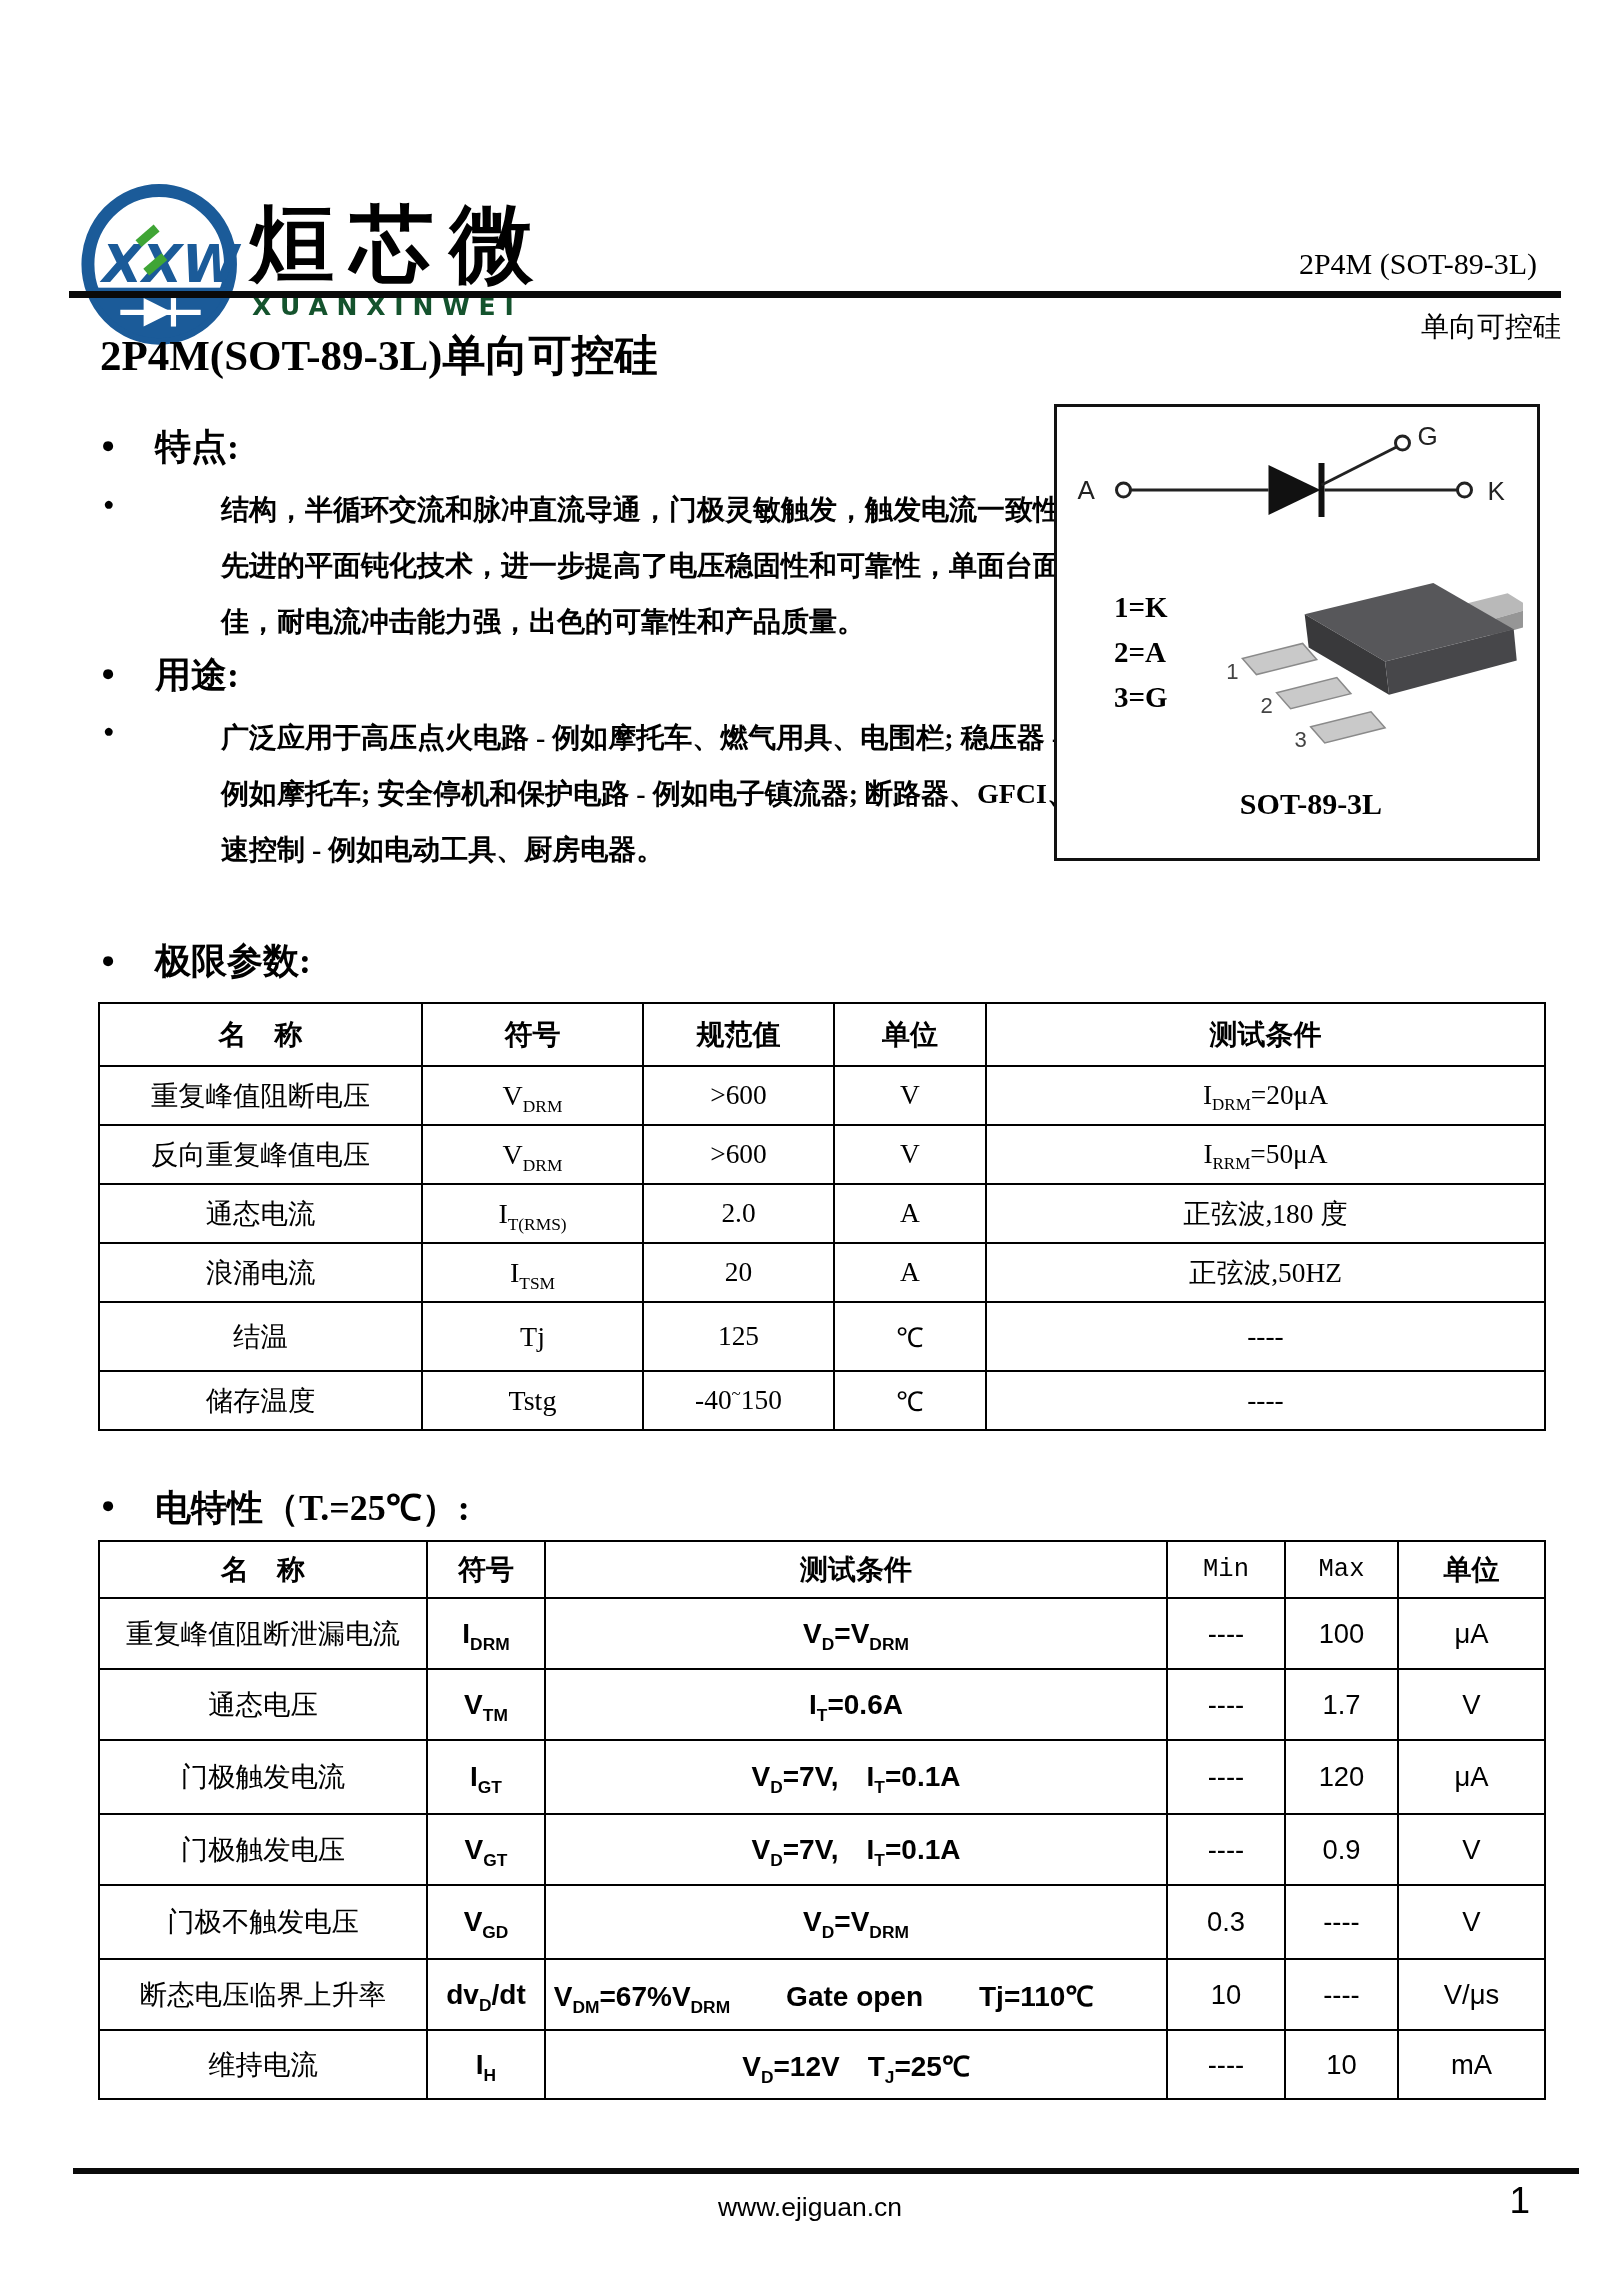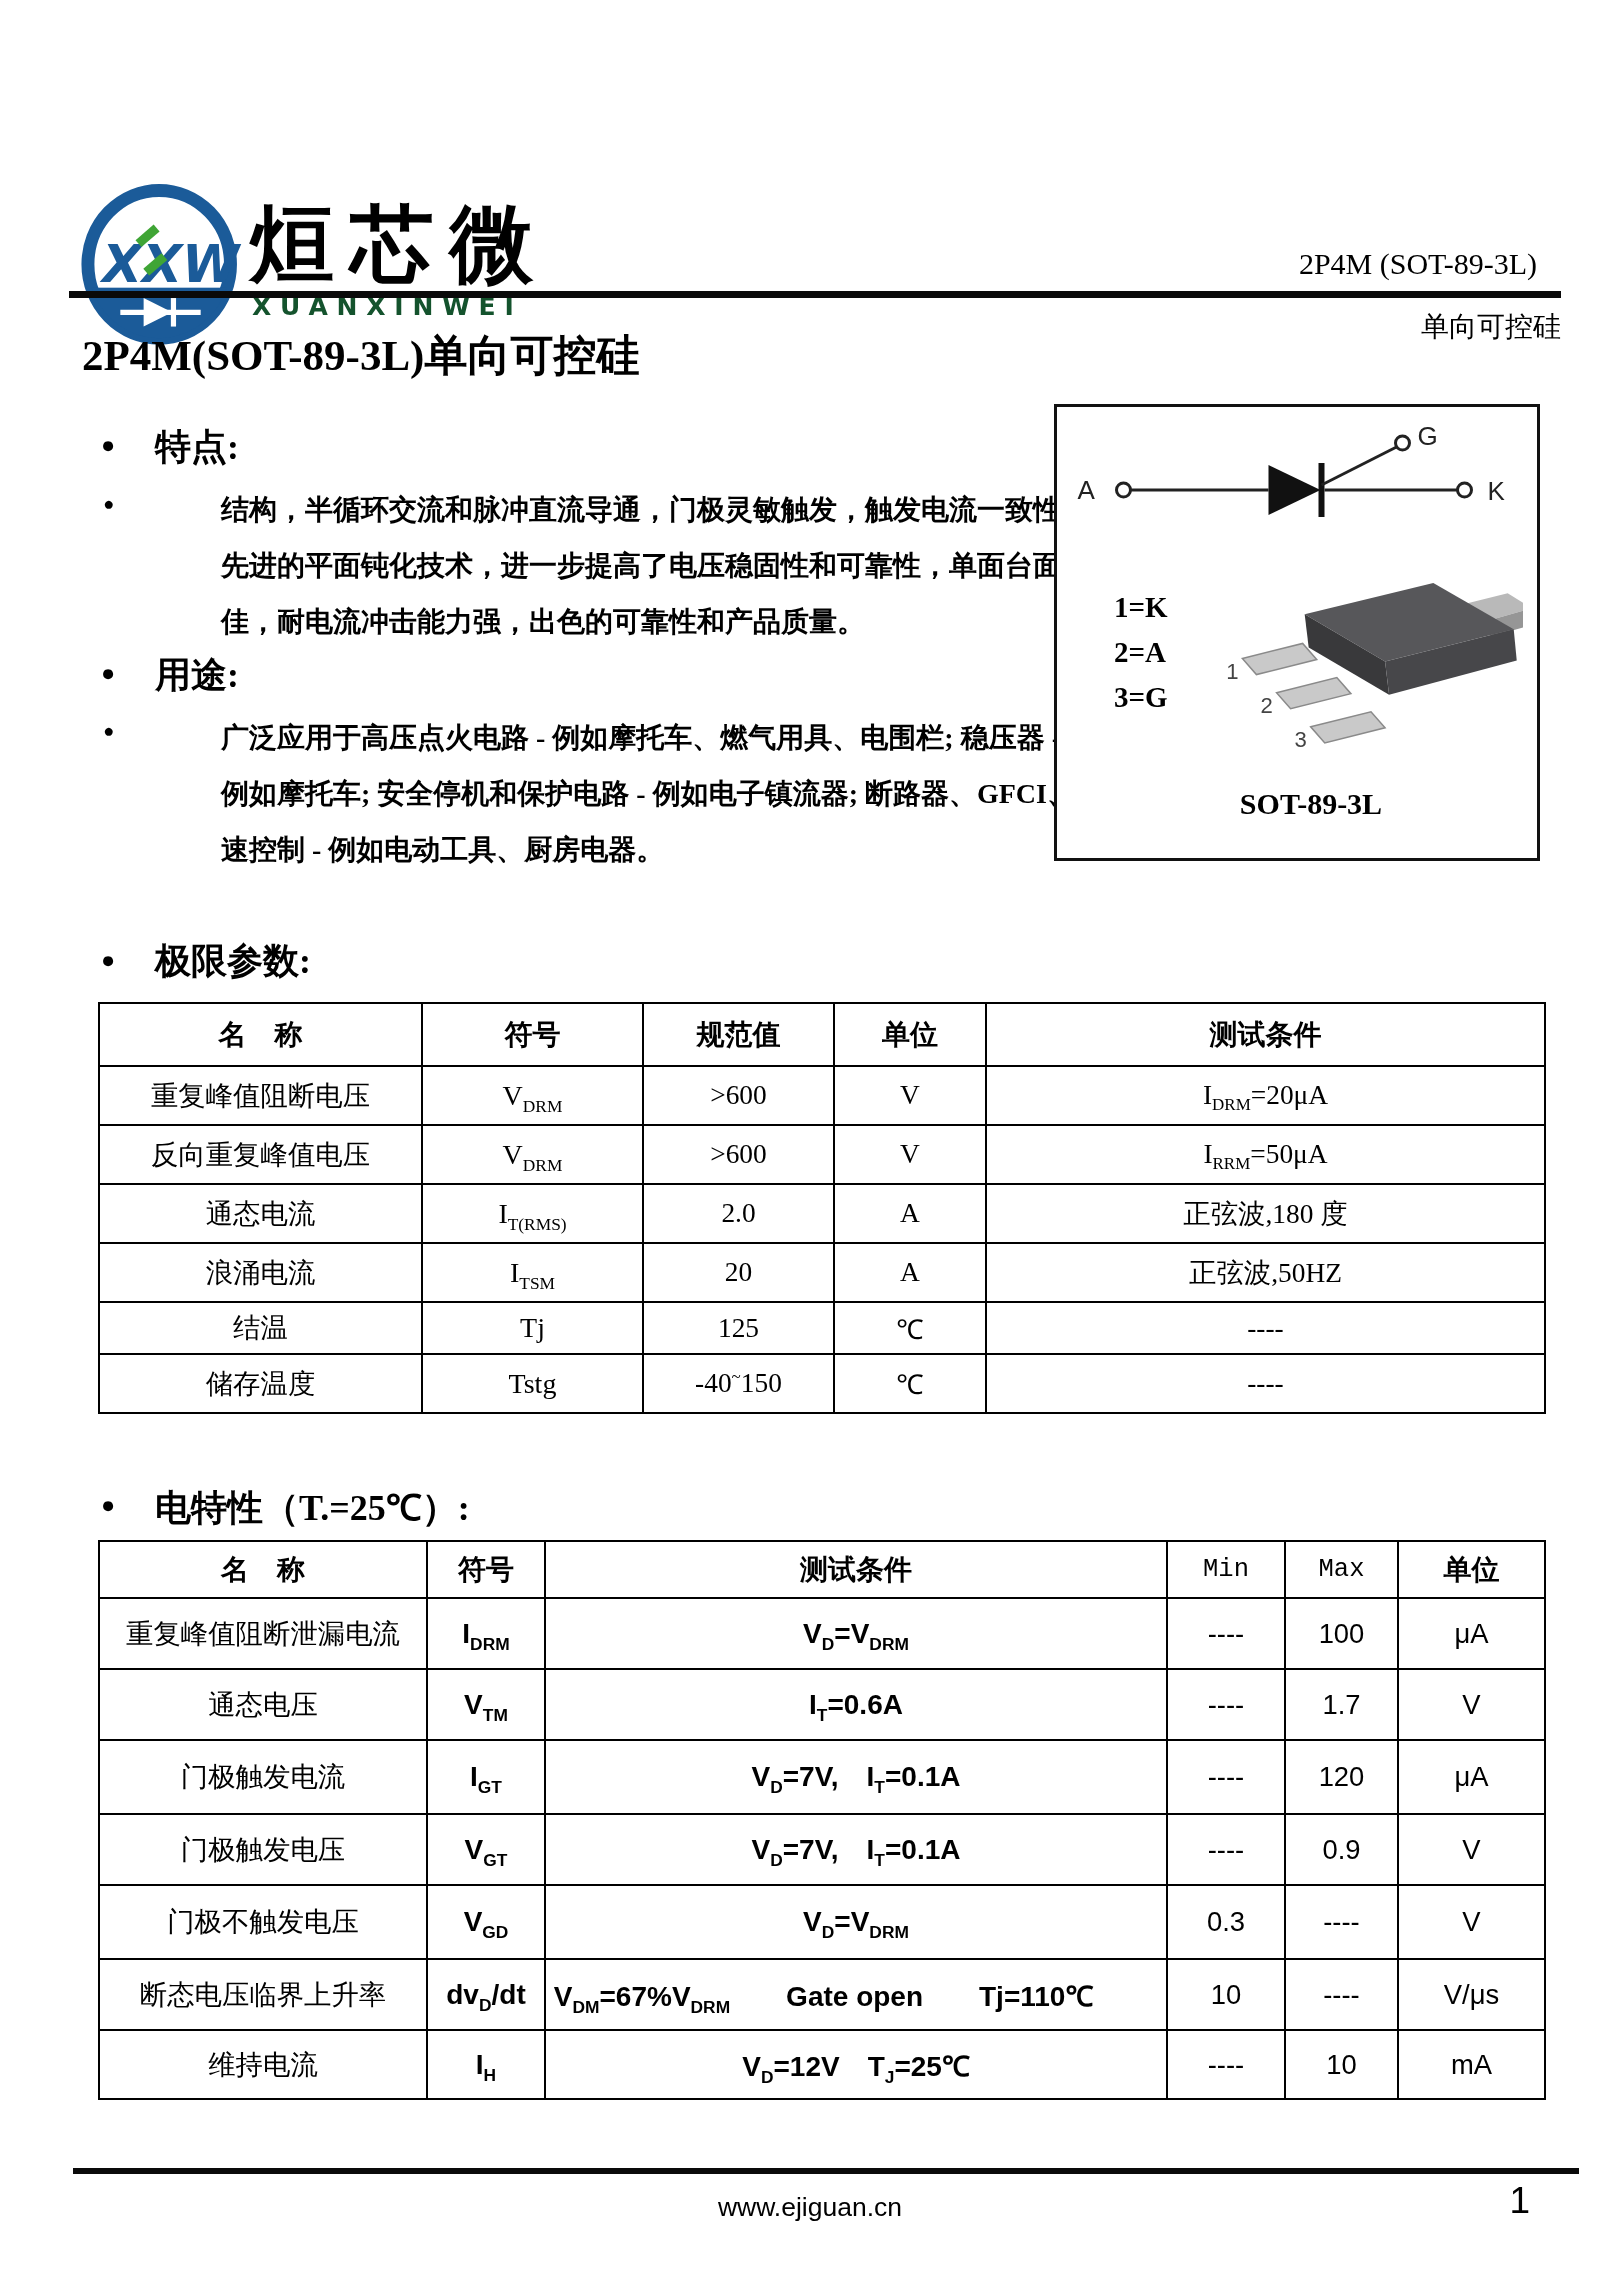--- a/index.html
+++ b/index.html
@@ -71,21 +71,21 @@
       <path d="M54 68 L68 56" stroke="#3fa535" stroke-width="7" fill="none"></path>
     </g>
   </svg>
   <div class="abs brand-cn" style="left:250px;top:202px;">烜芯微</div>
   <div class="abs brand-en" style="left:252px;top:292px;">XUANXINWEI</div>
 
   <div class="abs hdr-part" style="right:83px;top:247px;">2P4M (SOT-89-3L)</div>
   <div class="abs rule" style="left:69px;top:291px;width:1492px;height:6.9px;"></div>
   <div class="abs hdr-sub" style="right:59px;top:308px;">单向可控硅</div>
 
-  <div class="abs doc-title" style="left:82px;top:327px;">2P4M(SOT-89-3L)单向可控硅</div>
+  <div class="abs doc-title" style="left:100px;top:327px;">2P4M(SOT-89-3L)单向可控硅</div>
 
   <div class="abs" style="left:101px;top:432px;font-size:23.5px;">●</div>
   <div class="abs sec-h" style="left:155px;top:423px;">特点:</div>
 
   <div class="abs" style="left:103px;top:493px;font-size:18.6px;">●</div>
   <div class="abs" style="left:221px;top:482px;">
     <div class="para-line">结构，半循环交流和脉冲直流导通，门极灵敏触发，触发电流一致性</div>
     <div class="para-line">先进的平面钝化技术，进一步提高了电压稳固性和可靠性，单面台面</div>
     <div class="para-line">佳，耐电流冲击能力强，出色的可靠性和产品质量。</div>
   </div>
@@ -185,21 +185,21 @@
       <td>A</td>
       <td>正弦波,180 度</td>
     </tr>
     <tr style="height:59px">
       <td>浪涌电流</td>
       <td class="sym">I<sub>TSM</sub></td>
       <td>20</td>
       <td>A</td>
       <td>正弦波,50HZ</td>
     </tr>
-    <tr style="height:52px">
+    <tr style="height:69px">
       <td>结温</td>
       <td class="sym">Tj</td>
       <td>125</td>
       <td>℃</td>
       <td>----</td>
     </tr>
     <tr style="height:59px">
       <td>储存温度</td>
       <td class="sym">Tstg</td>
       <td>-40<sup>~</sup>150</td>

